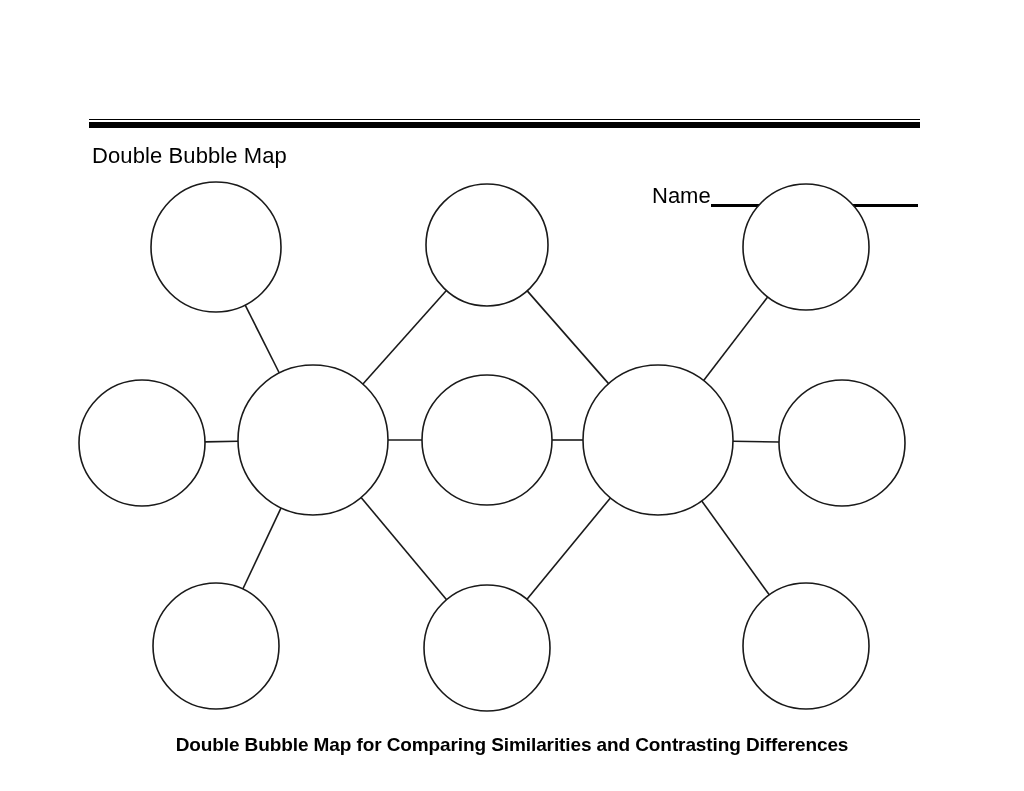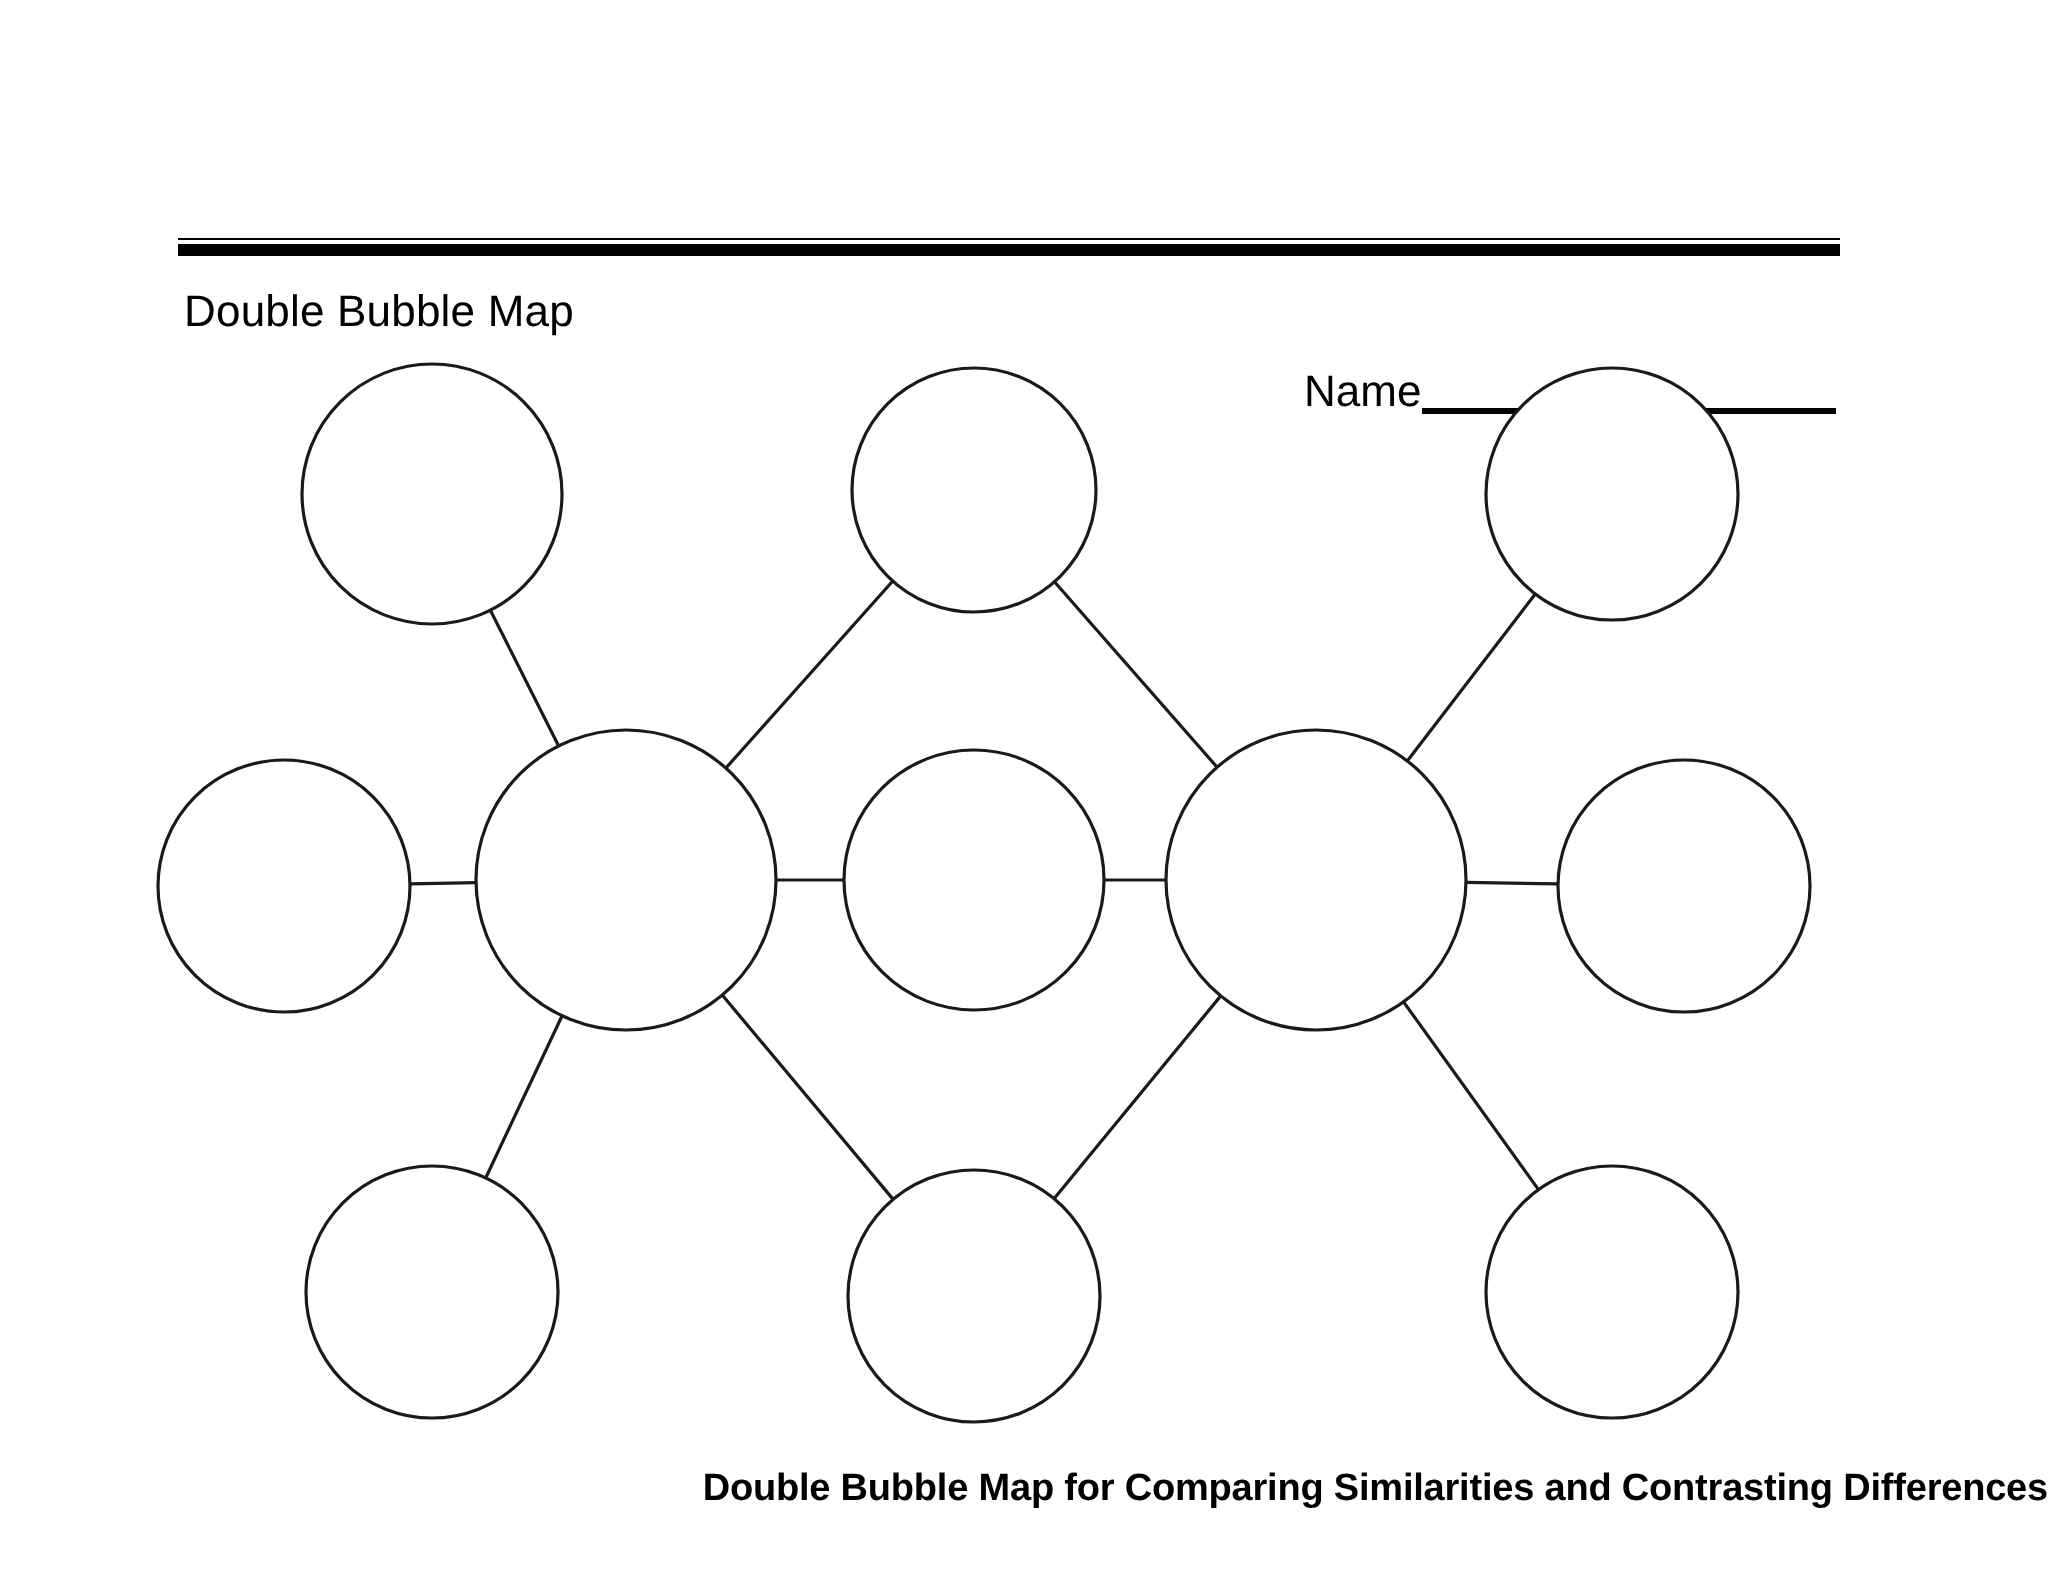--- a/index.html
+++ b/index.html
@@ -99,21 +99,21 @@
     fill: none;
     stroke-linecap: butt;
   }
 
   
   #caption {
     position: absolute;
     left: 0;
     top: 733px;
     width: 1024px;
-    text-align: right;
+    text-align: center;
     font-family: "Liberation Sans Narrow", "Liberation Sans", sans-serif;
     font-weight: bold;
     font-size: 19px;
     line-height: 24px;
     letter-spacing: -0.1px;
     white-space: nowrap;
   }
 </style>
 </head>
 <body>

